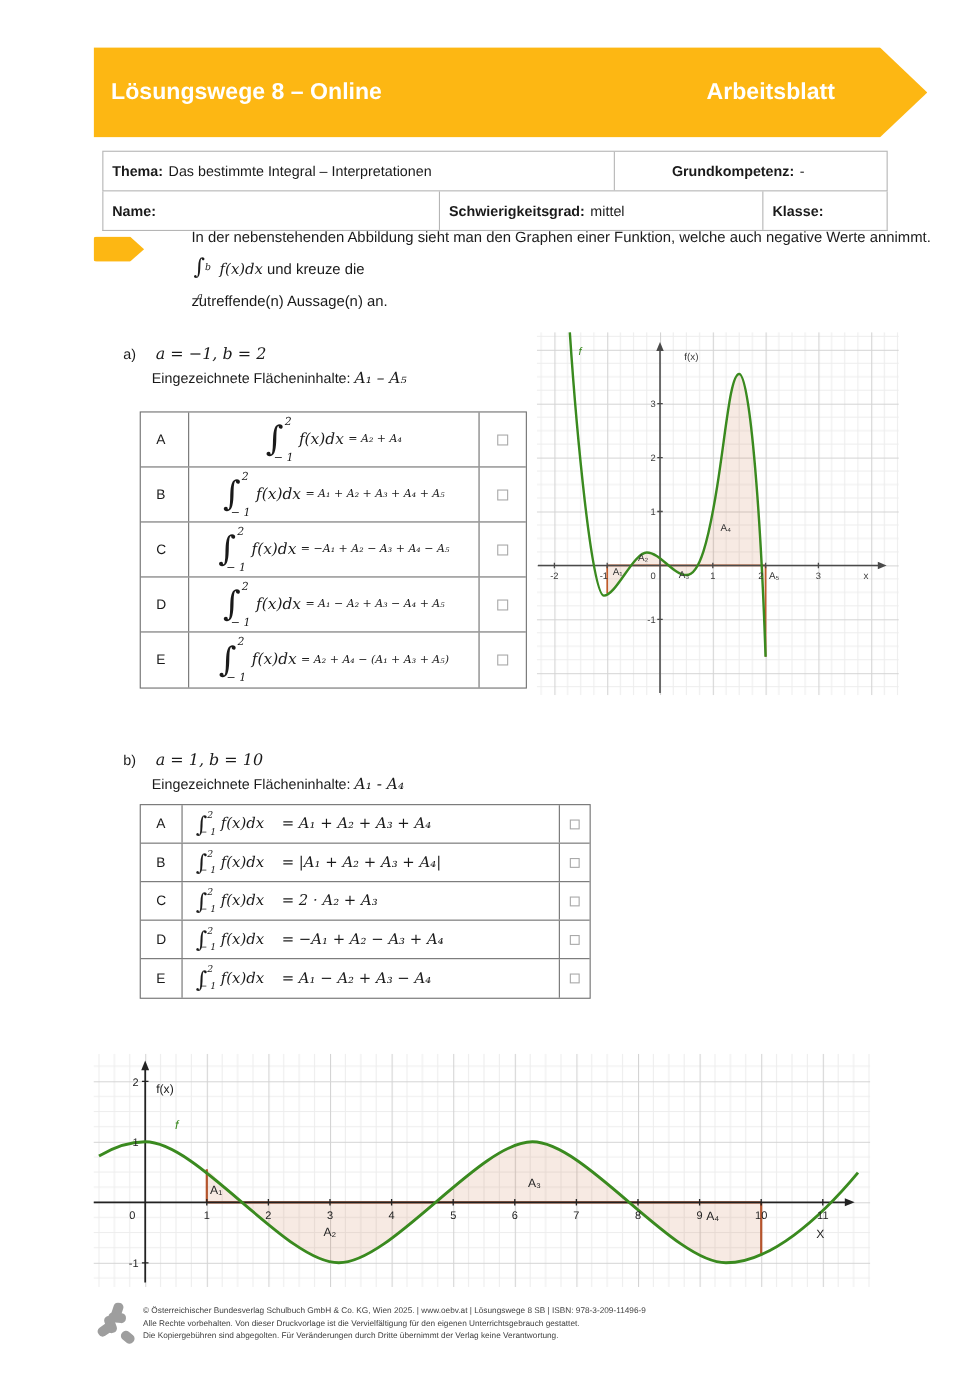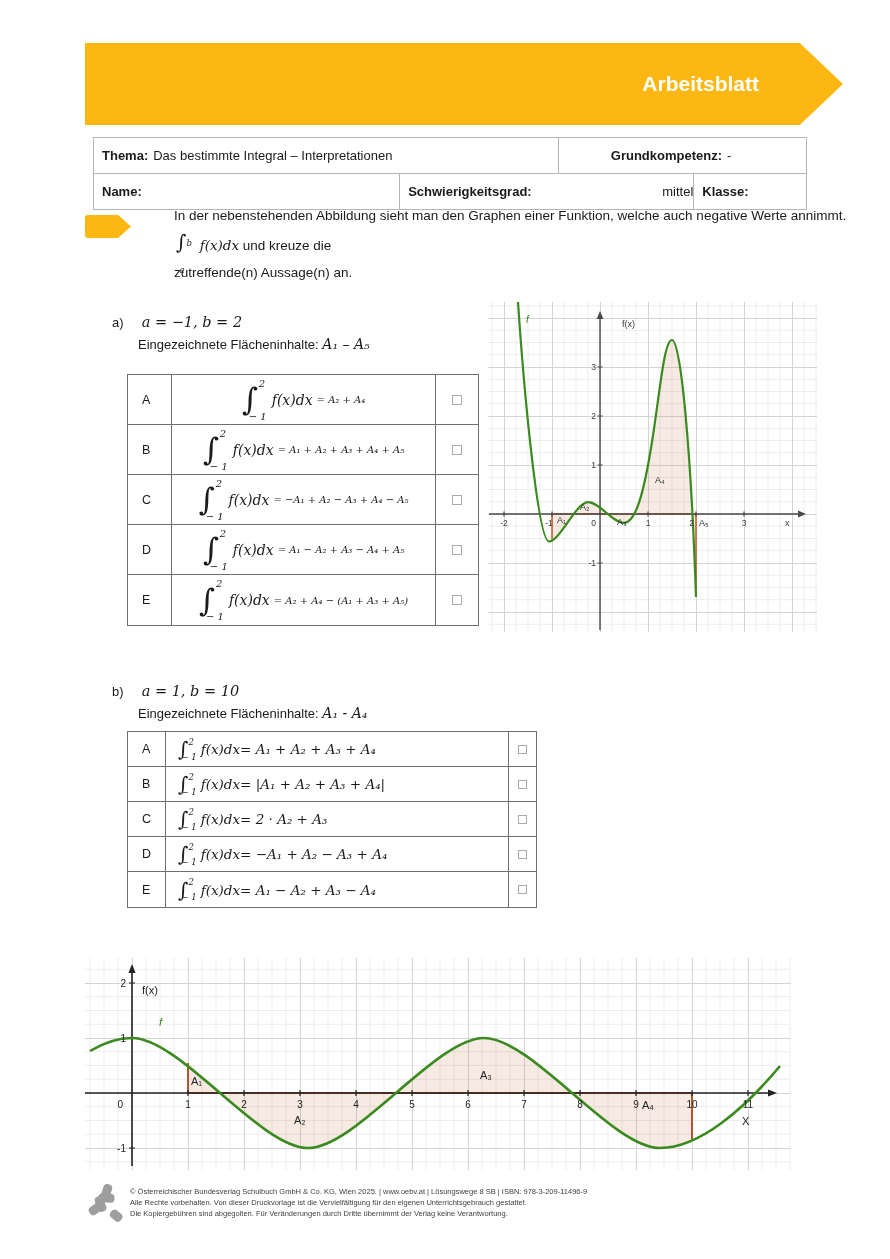--- a/index.html
+++ b/index.html
@@ -66,57 +66,58 @@
   .ta .opt-row{height:50px;}
   .ta .colL{width:44px;}
   .ta .colF{justify-content:center;}
   .ta .colC{width:43px;}
   .ta .rhs{font-size:10px;margin-left:4px;}
   .tb{left:127px;top:731px;width:410px;}
   .tb .opt-row{height:35px;}
   .tb .colL{width:38px;}
   .tb .colF{padding-left:10px;}
   .tb .colC{width:28px;}
-  .tb .rhs{font-size:13.5px;margin-left:0;font-style:italic;}
+  .tb .rhs{font-size:13.5px;margin-left:16px;font-style:italic;}
 
   
   .graph-a{left:488px;top:302px;}
   .graph-b{left:85px;top:958px;}
   svg text{font-family:"Liberation Sans",sans-serif;}
 
   
   .footer-logo{left:88px;top:1184px;}
   .footer-text{left:130px;top:1186px;width:600px;font-size:7.5px;line-height:11px;color:#3f3f3f;}
 </style>
 </head>
 <body>
 
 <div class="page">
 
   <div class="abs banner">
     <div class="banner-shape"></div>
+    <div class="banner-title">Lösungswege 8 – Online</div>
     <div class="banner-badge">Arbeitsblatt</div>
   </div>
 
   <div class="abs info">
     <div class="info-row">
       <div class="info-cell" style="width:497px;">
         <b>Thema:</b>
         <span>Das bestimmte Integral – Interpretationen</span>
       </div>
       <div class="info-cell" style="width:217px;margin-left:44px;">
         <b>Grundkompetenz:</b>
         <span>-</span>
       </div>
     </div>
     <div class="info-row">
       <div class="info-cell" style="width:307px;">
         <b>Name:</b>
       </div>
-      <div class="info-cell" style="width:295px;justify-content:space-between;">
+      <div class="info-cell" style="width:295px;">
         <b>Schwierigkeitsgrad:</b>
         <span>mittel</span>
       </div>
       <div class="info-cell" style="width:112px;text-align:right;">
         <b>Klasse:</b>
       </div>
     </div>
   </div>
 
   <div class="abs marker"></div>

